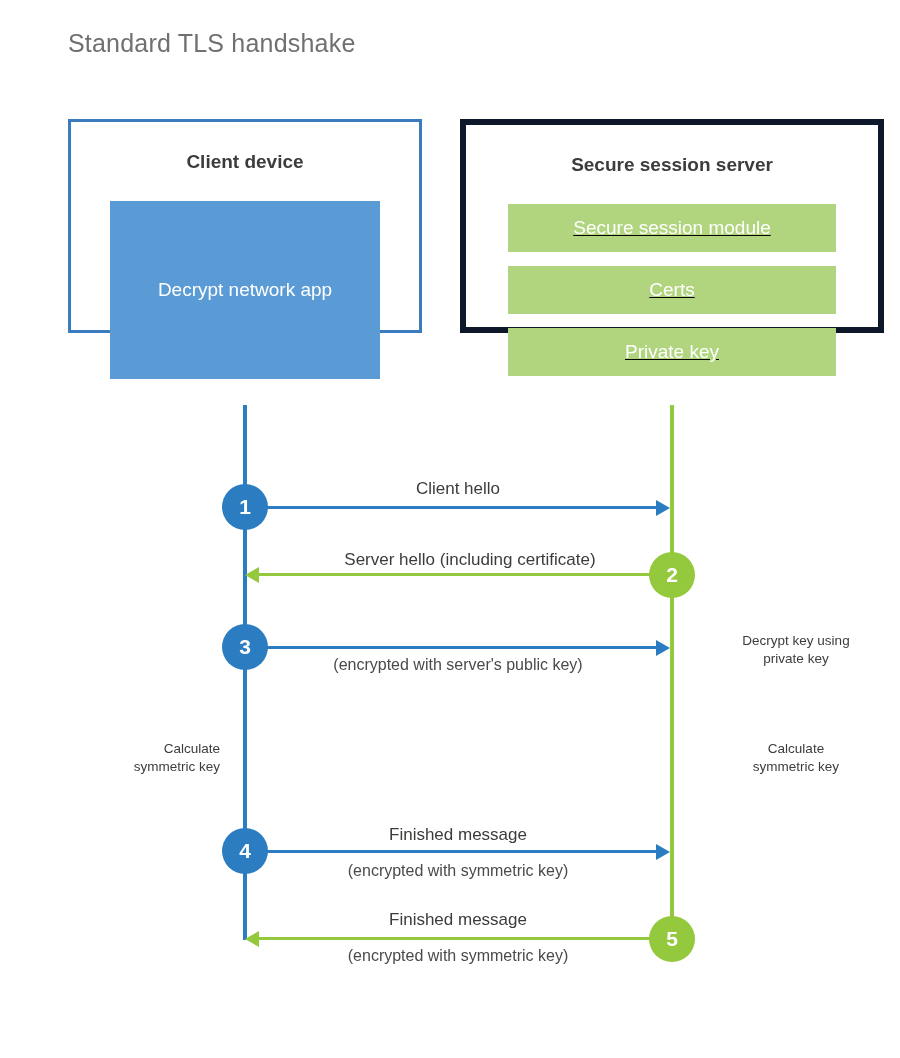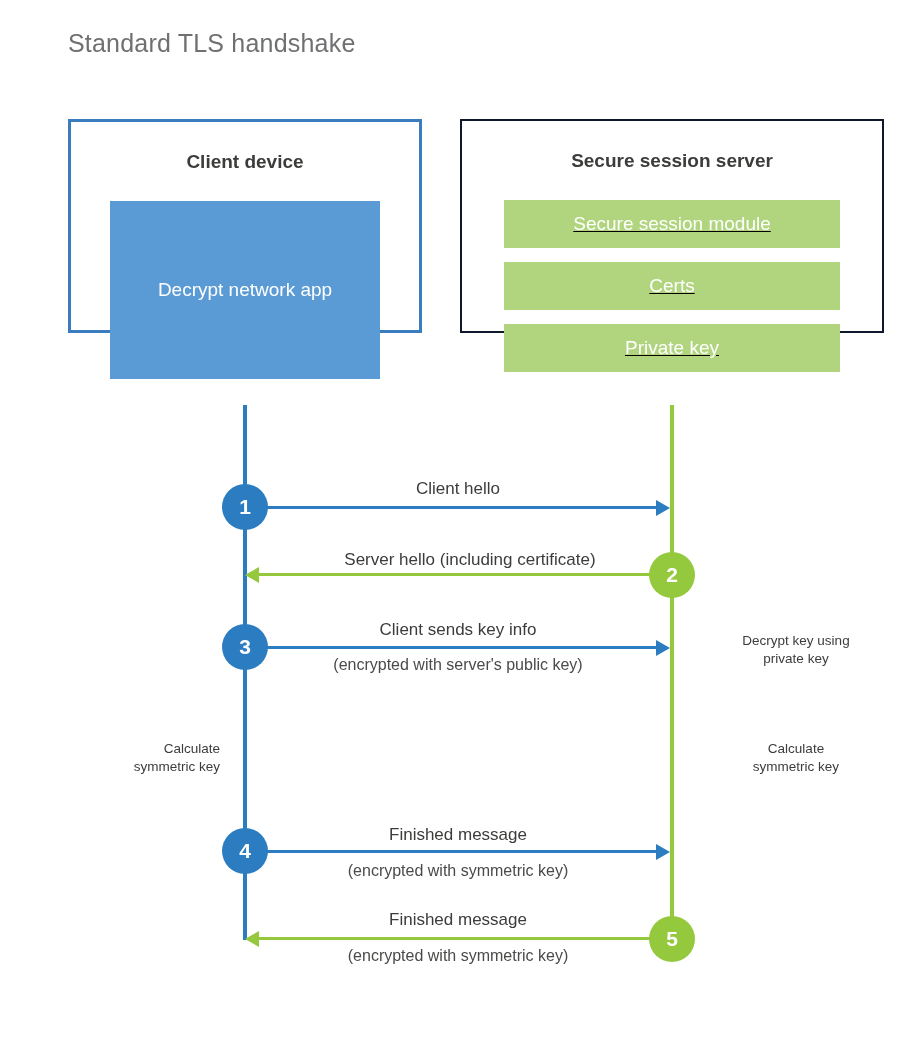--- a/index.html
+++ b/index.html
@@ -42,21 +42,21 @@
     box-sizing: border-box;
   }
   .party-box.client {
     left: 38px;
     width: 354px;
     border: 3px solid #3b7cbe;
   }
   .party-box.server {
     left: 430px;
     width: 424px;
-    border: 2px solid #0f172a;
+    border: 6px solid #0f172a;
   }
   .party-title {
     position: absolute;
     left: 0;
     right: 0;
     top: 29px;
     text-align: center;
     font-size: 19px;
     font-weight: 700;
     color: #3c3c3b;
@@ -226,21 +226,20 @@
     <span>1</span>
   </div>
 
   <div class="msg-label" style="left:240px; top:550px; width:400px;">Server hello (including certificate)</div>
   <div class="arrow-line green" style="left:229px; top:573px; width:411px;"></div>
   <div class="arrow-head left green" style="left:215px; top:566.5px;"></div>
   <div class="step-circle green" style="left:619px; top:552px;">
     <span>2</span>
   </div>
 
-  <div class="msg-label" style="left:228px; top:620px; width:400px;">Client sends key info</div>
   <div class="arrow-line blue" style="left:215px; top:646px; width:411px;"></div>
   <div class="arrow-head right blue" style="left:626px; top:639.5px;"></div>
   <div class="msg-sublabel" style="left:228px; top:656px; width:400px;">(encrypted with server's public key)</div>
   <div class="step-circle blue" style="left:192px; top:624px;">
     <span>3</span>
   </div>
 
   <div class="side-note right" style="left:676px; top:632px; width:180px; white-space:pre-line;">Decrypt key using
 private key</div>
 

